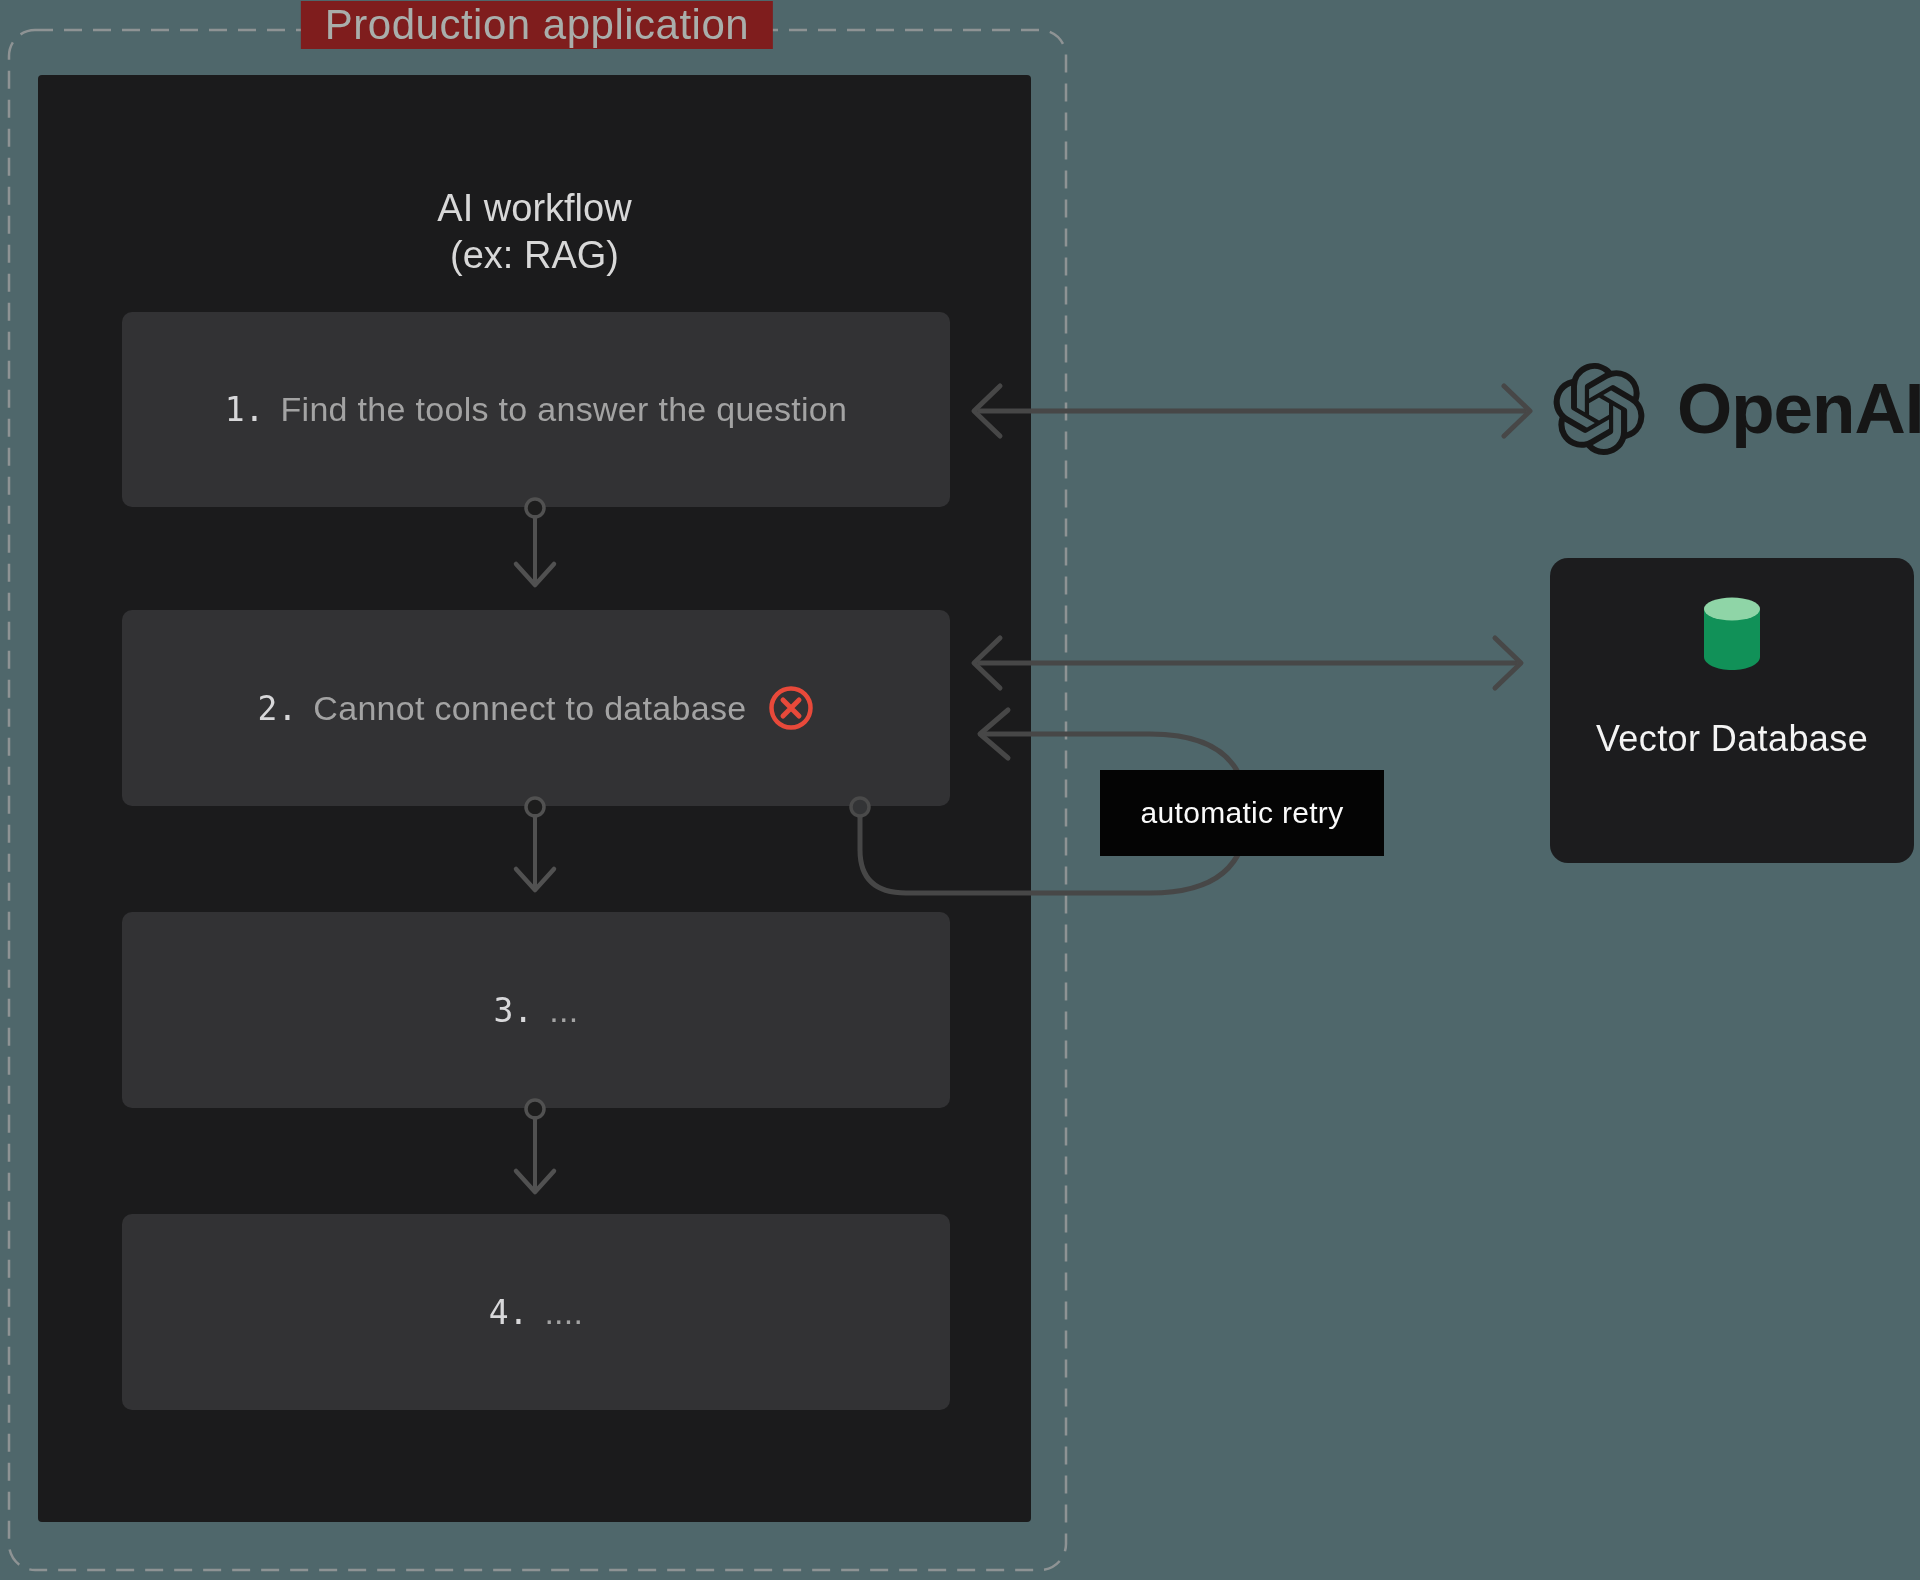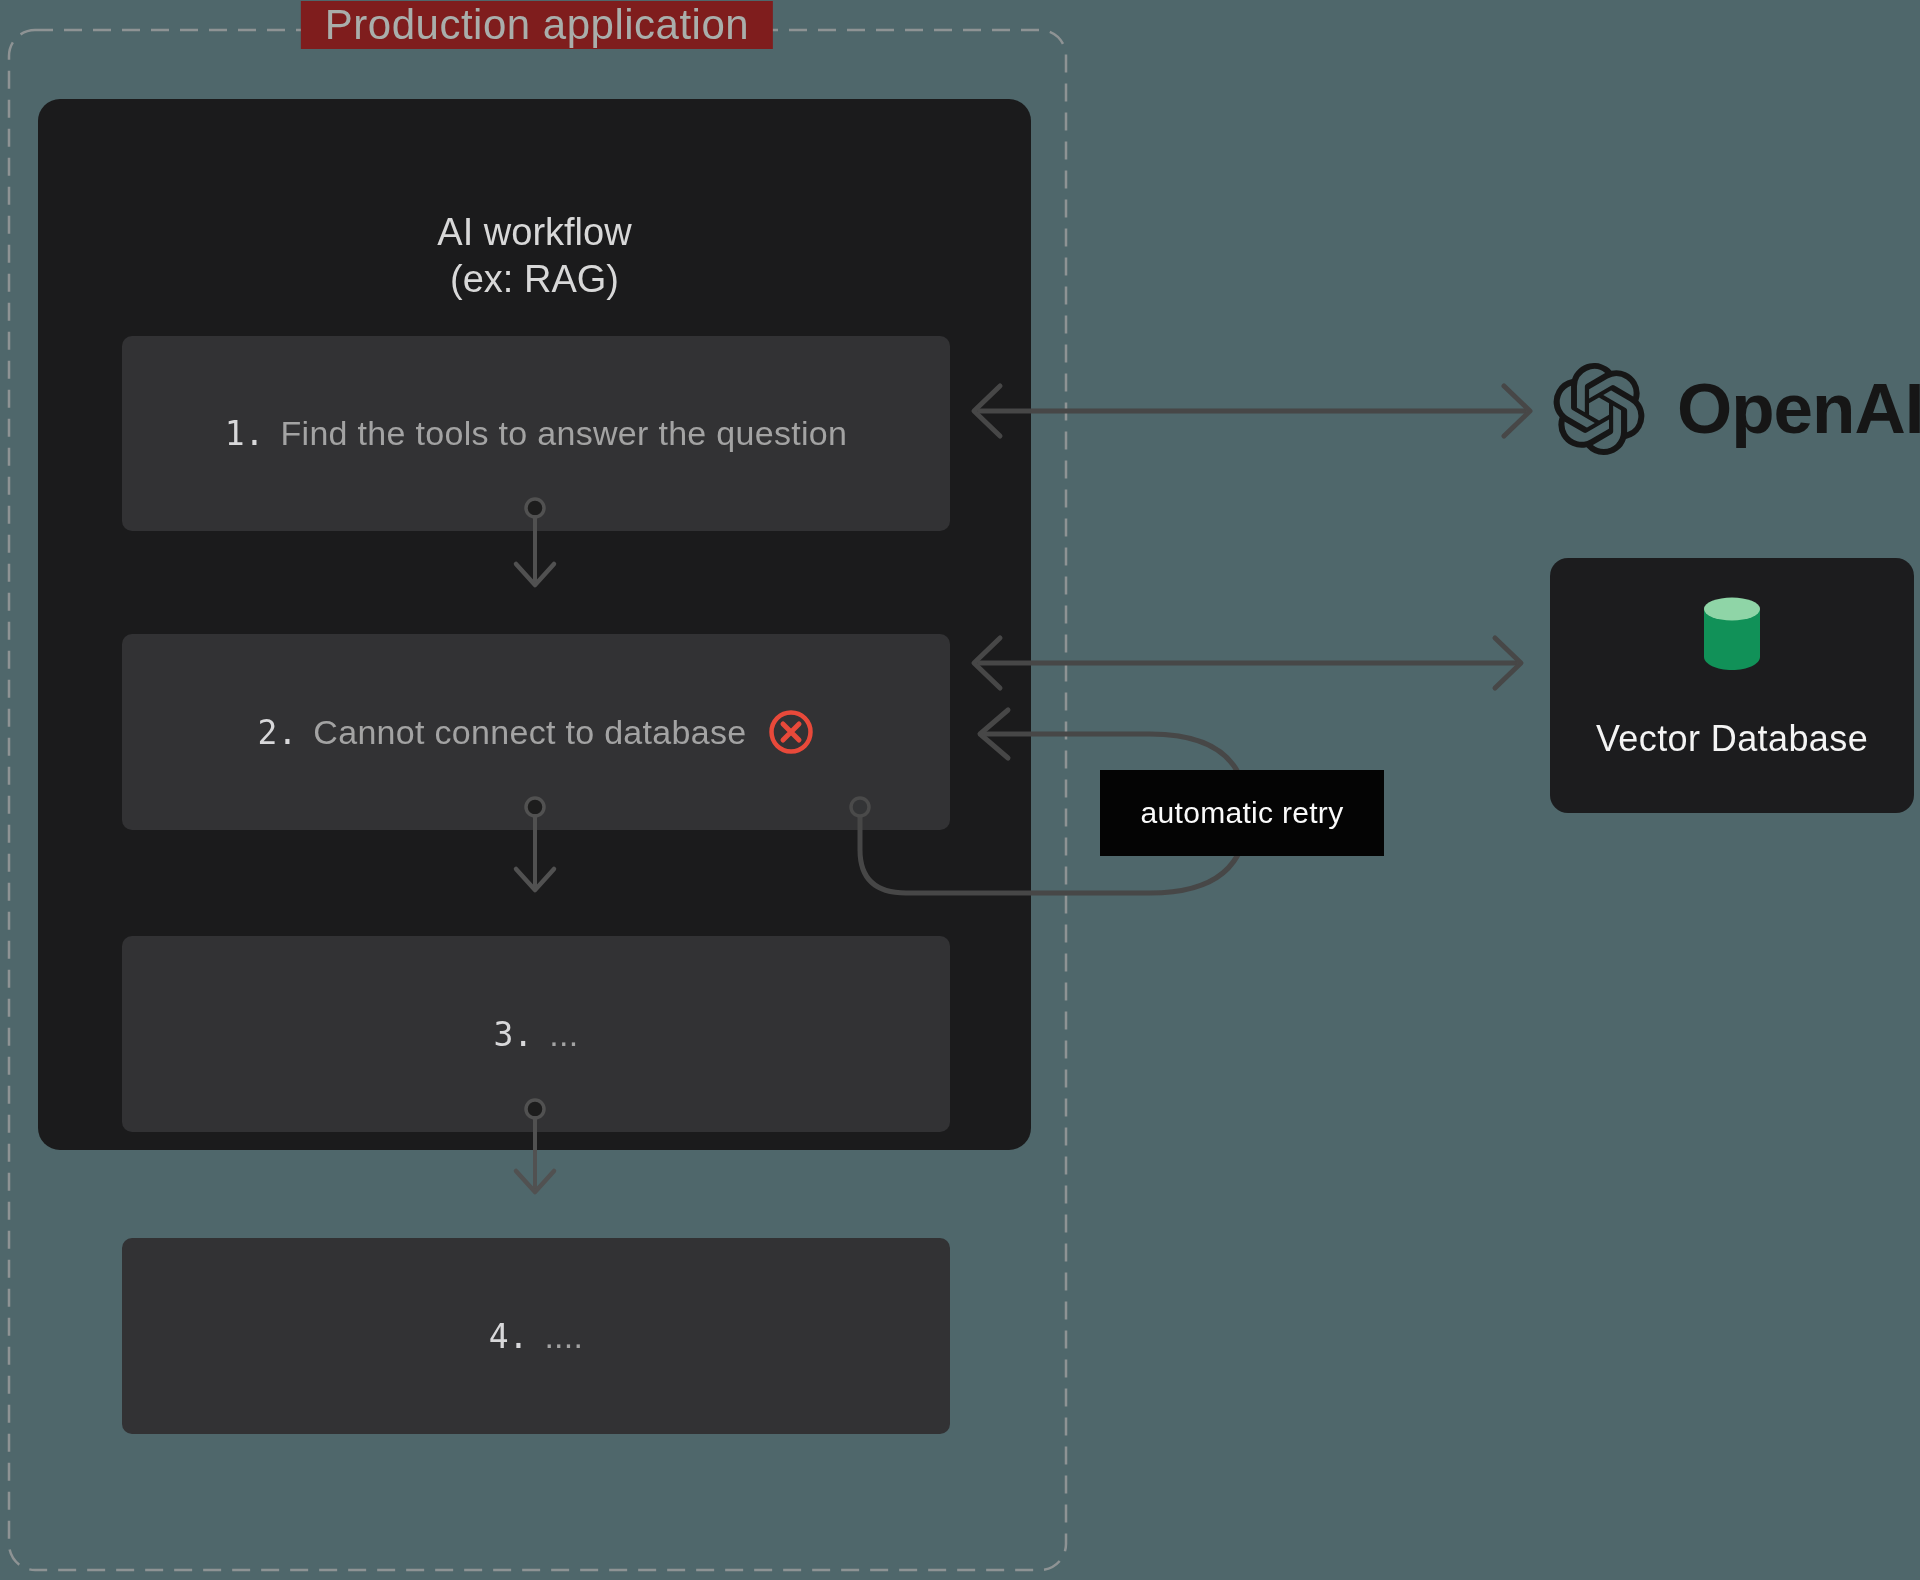--- a/index.html
+++ b/index.html
@@ -9,22 +9,22 @@
   }
   .overlay{position:absolute;left:0;top:0;width:1920px;height:1580px;z-index:3;pointer-events:none;}
 
   .prod-label{
     position:absolute;left:537px;top:25px;transform:translate(-50%,-50%);
     z-index:4;background:#7f1d1d;padding:0 24px;
     font-size:42px;color:#a9aeab;letter-spacing:0.5px;white-space:nowrap;
   }
 
   .card{
-    position:absolute;left:38px;top:75px;width:993px;height:1051px;
-    background:#1b1b1c;border-radius:22px;z-index:1;margin-top:24px;
+    position:absolute;left:38px;top:75px;width:993px;height:1447px;
+    background:#1b1b1c;border-radius:4px;z-index:1;
   }
   .card-title{
     position:absolute;left:0;top:110px;width:100%;text-align:center;
     font-size:38px;line-height:47px;color:#d8d8d8;
   }
 
   .step{
     position:absolute;left:84px;width:828px;height:196px;
     background:#323234;border-radius:10px;
     display:flex;align-items:center;justify-content:center;
@@ -50,21 +50,21 @@
   .openai{
     position:absolute;left:1553px;top:362px;height:93px;z-index:2;
     display:flex;align-items:center;
   }
   .openai-word{
     font-size:71px;font-weight:700;color:#161616;
     letter-spacing:-1px;margin-left:32px;
   }
 
   .vectordb{
-    position:absolute;left:1550px;top:558px;width:364px;height:255px;
+    position:absolute;left:1550px;top:558px;width:364px;height:305px;
     background:#1c1c1e;border-radius:18px;z-index:2;
   }
   .vectordb .cyl{position:absolute;left:50%;top:38px;transform:translateX(-50%);}
   .vectordb-label{
     position:absolute;left:0;top:160px;width:100%;text-align:center;
     font-size:36px;color:#f4f4f4;letter-spacing:0.4px;
   }
 </style>
 </head>
 <body>

